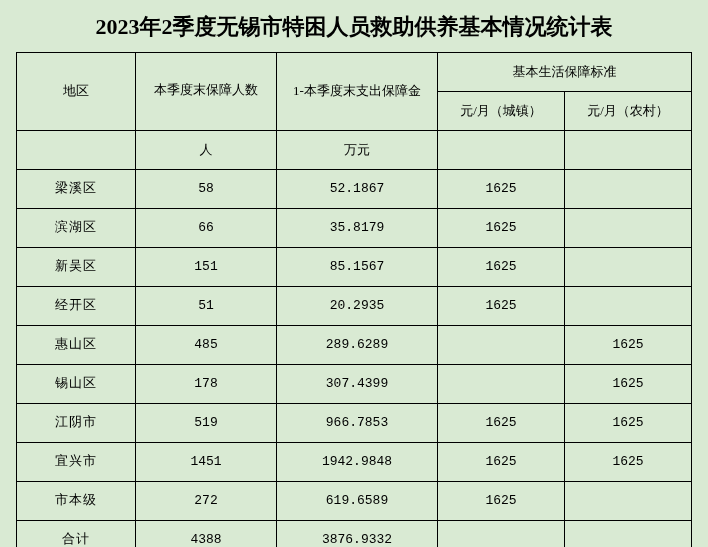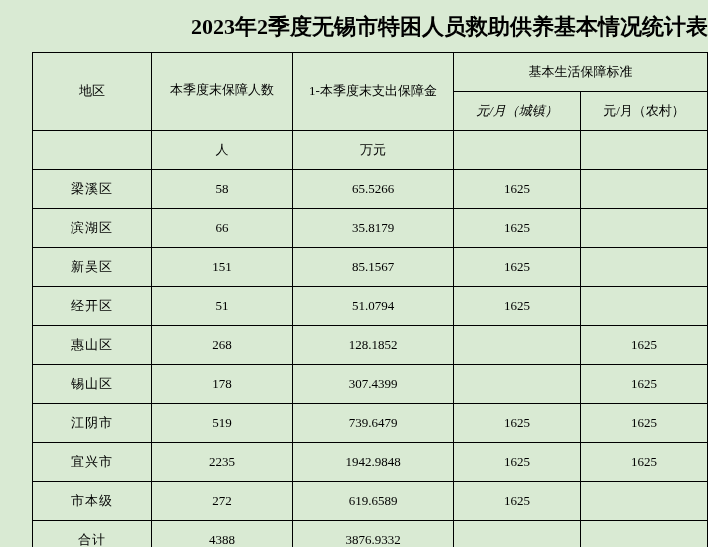--- a/index.html
+++ b/index.html
@@ -13,21 +13,21 @@
     font-family: "Liberation Serif", "DejaVu Serif", serif;
     overflow: hidden;
   }
   .page {
     width: 708px;
     height: 547px;
     box-sizing: border-box;
     background: #d9ead3;
     display: flex;
     flex-direction: column;
-    align-items: flex-end;
+    align-items: center;
   }
   .title {
     font-size: 22px;
     font-weight: bold;
     color: #000;
     letter-spacing: 0px;
     margin-top: 12px;
     margin-bottom: 10px;
     text-align: center;
     white-space: nowrap;
@@ -45,37 +45,39 @@
     font-weight: normal;
     font-size: 13px;
     color: #000;
     padding: 0;
     height: 38px;
     line-height: 1.25;
   }
   .hdr-region { width: 118px; margin-left: 37px; }
   .hdr-count  { width: 140px; font-family: Liberation Mono, monospace; }
   .hdr-money  { width: 160px; }
-  .hdr-std-a  { width: 129px; font-style: italic; }
+  .hdr-std-a  { width: 129px; }
   .hdr-std-b  { width: 129px; }
 
   td.header-cell {
     font-size: 13px;
     padding: 2px 6px;
   }
   td.unit-cell {
     font-size: 13px;
     height: 32px;
   }
   td.region-cell {
     font-size: 13px;
     letter-spacing: 1px;
+    font-family: Liberation Mono, monospace;
   }
   td.num-cell {
     font-size: 13px;
+    font-family: Liberation Mono, monospace;
   }
   tr.data-row td { height: 38px; }
   tr.total-row td { height: 38px; }
 </style>
 </head>
 <body>
 
 <div class="page">
 
   <div class="title">2023年2季度无锡市特困人员救助供养基本情况统计表</div>
@@ -97,69 +99,69 @@
         <td class="unit-cell">人</td>
         <td class="unit-cell">万元</td>
         <td class="unit-cell"></td>
         <td class="unit-cell"></td>
       </tr>
     </thead>
     <tbody>
       <tr class="data-row">
         <td class="region-cell">梁溪区</td>
         <td class="num-cell">58</td>
-        <td class="num-cell">65.5266</td>
+        <td class="num-cell">52.1867</td>
         <td class="num-cell">1625</td>
         <td class="num-cell"></td>
       </tr>
       <tr class="data-row">
         <td class="region-cell">滨湖区</td>
         <td class="num-cell">66</td>
         <td class="num-cell">35.8179</td>
         <td class="num-cell">1625</td>
         <td class="num-cell"></td>
       </tr>
       <tr class="data-row">
         <td class="region-cell">新吴区</td>
         <td class="num-cell">151</td>
         <td class="num-cell">85.1567</td>
         <td class="num-cell">1625</td>
         <td class="num-cell"></td>
       </tr>
       <tr class="data-row">
         <td class="region-cell">经开区</td>
         <td class="num-cell">51</td>
-        <td class="num-cell">51.0794</td>
+        <td class="num-cell">20.2935</td>
         <td class="num-cell">1625</td>
         <td class="num-cell"></td>
       </tr>
       <tr class="data-row">
         <td class="region-cell">惠山区</td>
-        <td class="num-cell">268</td>
-        <td class="num-cell">128.1852</td>
+        <td class="num-cell">485</td>
+        <td class="num-cell">289.6289</td>
         <td class="num-cell"></td>
         <td class="num-cell">1625</td>
       </tr>
       <tr class="data-row">
         <td class="region-cell">锡山区</td>
         <td class="num-cell">178</td>
         <td class="num-cell">307.4399</td>
         <td class="num-cell"></td>
         <td class="num-cell">1625</td>
       </tr>
       <tr class="data-row">
         <td class="region-cell">江阴市</td>
         <td class="num-cell">519</td>
-        <td class="num-cell">739.6479</td>
+        <td class="num-cell">966.7853</td>
         <td class="num-cell">1625</td>
         <td class="num-cell">1625</td>
       </tr>
       <tr class="data-row">
         <td class="region-cell">宜兴市</td>
-        <td class="num-cell">2235</td>
+        <td class="num-cell">1451</td>
         <td class="num-cell">1942.9848</td>
         <td class="num-cell">1625</td>
         <td class="num-cell">1625</td>
       </tr>
       <tr class="data-row">
         <td class="region-cell">市本级</td>
         <td class="num-cell">272</td>
         <td class="num-cell">619.6589</td>
         <td class="num-cell">1625</td>
         <td class="num-cell"></td>

